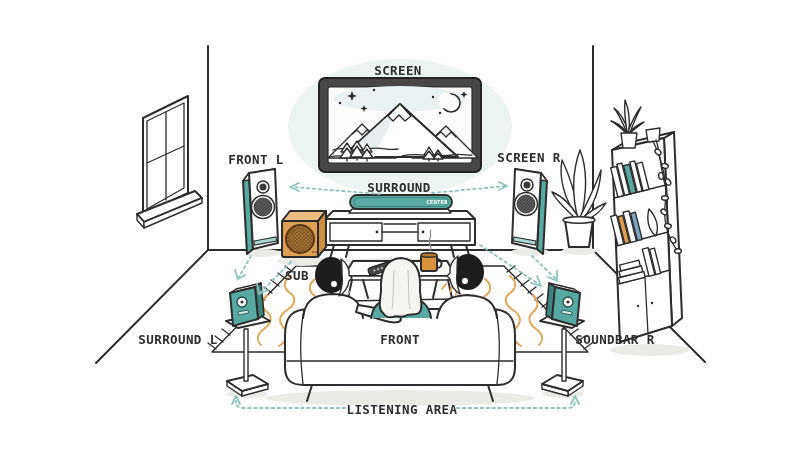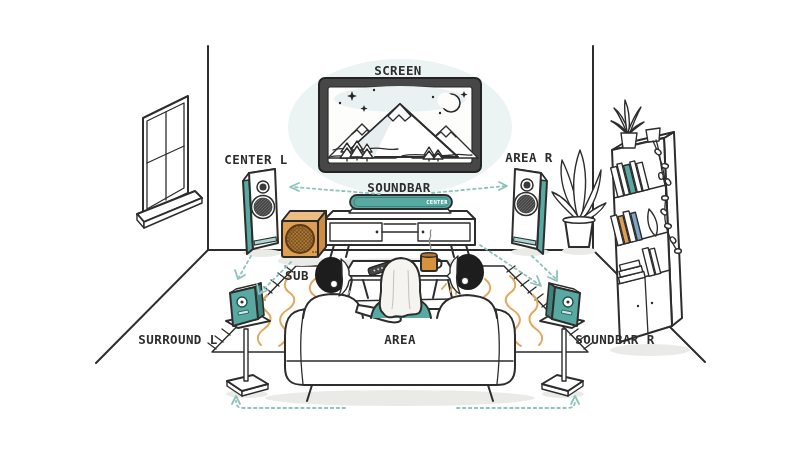--- a/index.html
+++ b/index.html
@@ -373,21 +373,22 @@
 
   <g>
     <path class="dot" d="M345,408 L243,408 Q236,408 236,401"></path>
     <path class="dh" d="M232,404 L236,396 L240,404"></path>
     <path class="dot" d="M457,408 L568,408 Q575,408 575,401"></path>
     <path class="dh" d="M571,404 L575,396 L579,404"></path>
   </g>
 </svg>
 
   <div class="lbl" style="left:398px;top:63px">SCREEN</div>
-  <div class="lbl" style="left:399px;top:180px">SOUNDBAR</div>
+  <div class="lbl" style="left:399px;top:180px">SURROUND</div>
   <div class="lbl badge" style="left:437px;top:199px">CENTER</div>
-  <div class="lbl" style="left:256px;top:152px">CENTER L</div>
-  <div class="lbl" style="left:529px;top:150px">AREA R</div>
+  <div class="lbl" style="left:256px;top:152px">FRONT L</div>
+  <div class="lbl" style="left:529px;top:150px">SCREEN R</div>
   <div class="lbl" style="left:297px;top:268px">SUB</div>
   <div class="lbl" style="left:178px;top:332px">SURROUND L</div>
   <div class="lbl" style="left:615px;top:332px">SOUNDBAR R</div>
-  <div class="lbl" style="left:400px;top:332px">AREA</div>
+  <div class="lbl" style="left:400px;top:332px">FRONT</div>
+  <div class="lbl" style="left:402px;top:402px">LISTENING AREA</div>
 </div>
 
 </body></html>

